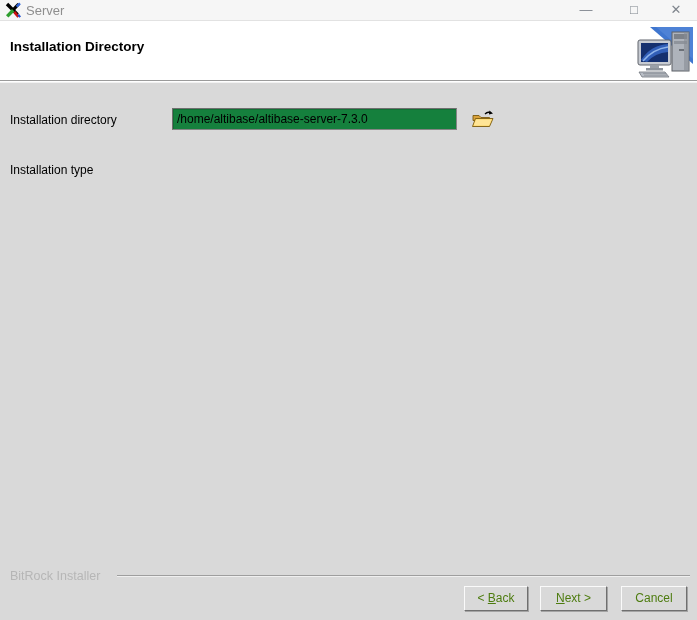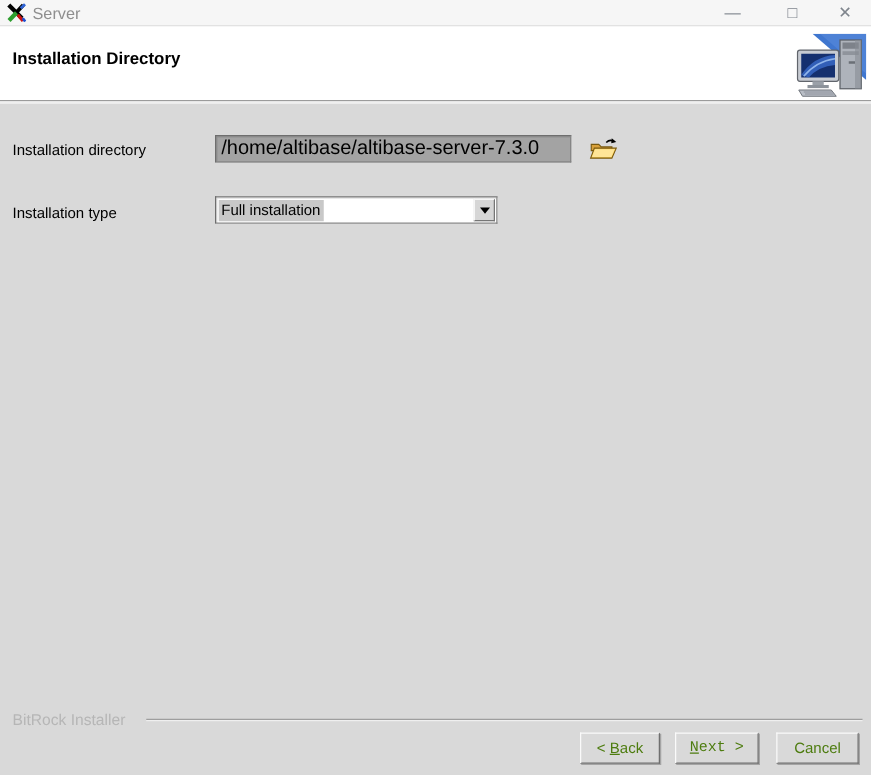--- a/index.html
+++ b/index.html
@@ -74,27 +74,27 @@
   .field-label {
     position: absolute; left: 10px;
     font-size: 12px; color: #000000; white-space: nowrap;
   }
   .label-dir  { top: 30px; }
   .label-type { top: 80px; }
 
   .text-input {
     position: absolute; left: 172px; top: 25px;
     width: 285px; height: 22px;
-    background: #a3a3a3;
+    background: #15803d;
     border: 1px solid #858585;
     border-top-color: #6e6e6e;
     border-left-color: #6e6e6e;
     box-shadow: inset 1px 1px 0 rgba(0,0,0,0.12);
     font-family: "Liberation Sans", sans-serif;
-    font-size: 16px; color: #000;
+    font-size: 12px; color: #000;
     padding: 0 4px;
     outline: none;
   }
 
   .browse-btn {
     position: absolute; left: 469px; top: 25px;
     width: 26px; height: 22px;
     background: transparent; border: none;
     cursor: pointer; padding: 1px 0 0 1px;
   }
@@ -148,21 +148,21 @@
     background: #d9d9d9;
     border: 1px solid;
     border-color: #fafafa #6f6f6f #6f6f6f #fafafa;
     box-shadow: 1px 1px 0 rgba(120,120,120,0.55);
     font-family: "Liberation Sans", sans-serif;
     font-size: 12px; color: #4d7c0f;
     text-align: center; line-height: 21px;
     cursor: pointer; padding: 0;
   }
   .btn-back   { left: 464px; width: 64px; }
-  .btn-next   { left: 540px; width: 67px; font-family: Liberation Mono, monospace; }
+  .btn-next   { left: 540px; width: 67px; }
   .btn-cancel { left: 621px; width: 66px; }
   .u { text-decoration: underline; }
 </style>
 </head>
 <body>
 
 <div class="window">
 
   <div class="titlebar">
     <span class="app-icon">
@@ -221,26 +221,20 @@
           <path d="M2,6.5 h6 l2,2 h8.5 v3 h-16.5 z" fill="#d9a13a" stroke="#7a5a10" stroke-width="0.9"></path>
           <path d="M2,17.5 L2,7 h0 l0,0" fill="none"></path>
           <polygon points="1.5,17.5 4.5,9.5 22,9.5 18.5,17.5" fill="#fcd45e" stroke="#7a5a10" stroke-width="0.9"></polygon>
           <polygon points="2.6,16.6 5.1,10.4 20.7,10.4 18,16.6" fill="#ffe597"></polygon>
         </svg>
       </span>
     </button>
 
 
     <label class="field-label label-type">Installation type</label>
-    <div class="combo">
-      <span class="combo-value">Full installation</span>
-      <span class="combo-arrow-btn">
-        <span class="tri"></span>
-      </span>
-    </div>
 
     <div class="brand">BitRock Installer</div>
     <div class="brand-line"></div>
 
     <button class="btn btn-back"><span>&lt; </span><span class="u">B</span><span>ack</span></button>
 
     <button class="btn btn-next"><span></span><span class="u">N</span><span>ext &gt;</span></button>
 
     <button class="btn btn-cancel"><span>Cancel</span></button>
 

